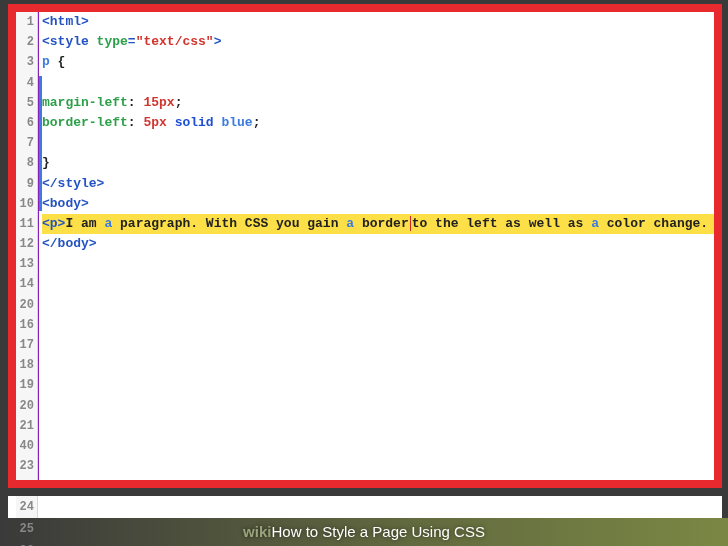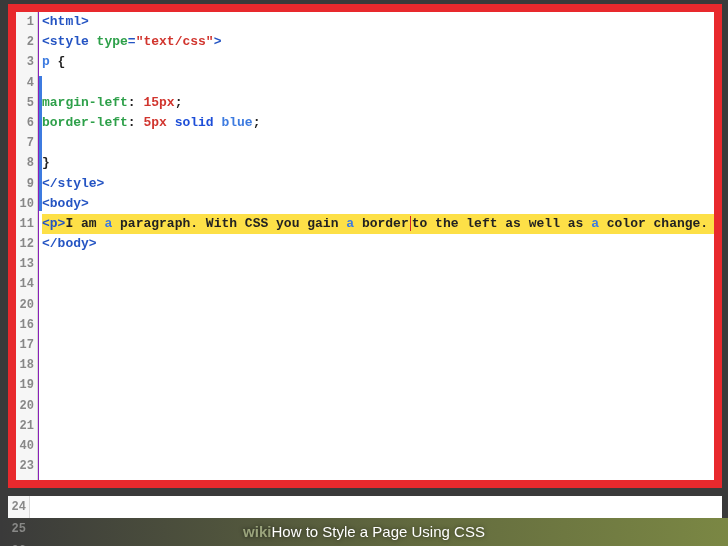--- a/index.html
+++ b/index.html
@@ -24,21 +24,21 @@
   }
   .below-frame {
     position: absolute;
     top: 496px;
     left: 8px;
     right: 6px;
     height: 22px;
     background: #fff;
     display: flex;
   }
-  .below-frame .gutter { height: 100%; }
+  .below-frame .gutter { height: 100%; margin-left: 8px; }
   .gutter {
     width: 22px;
     min-width: 22px;
     background: #f6f6f6;
     border-right: 1px solid #d8d8d8;
     display: flex;
     flex-direction: column;
   }
   .gutter .ln {
     height: 20.2px;

